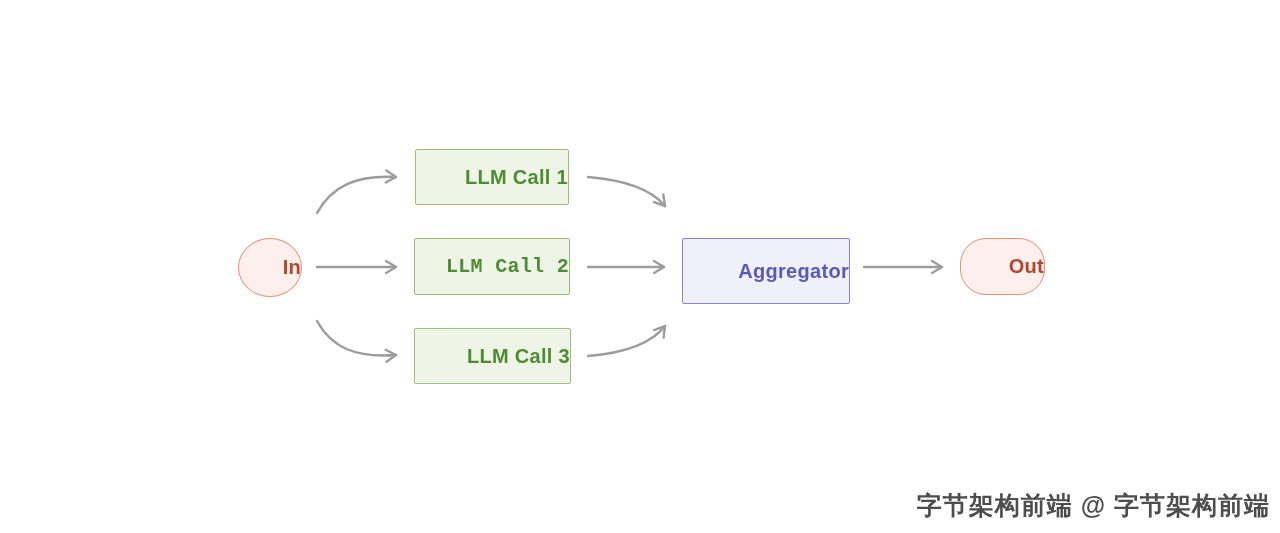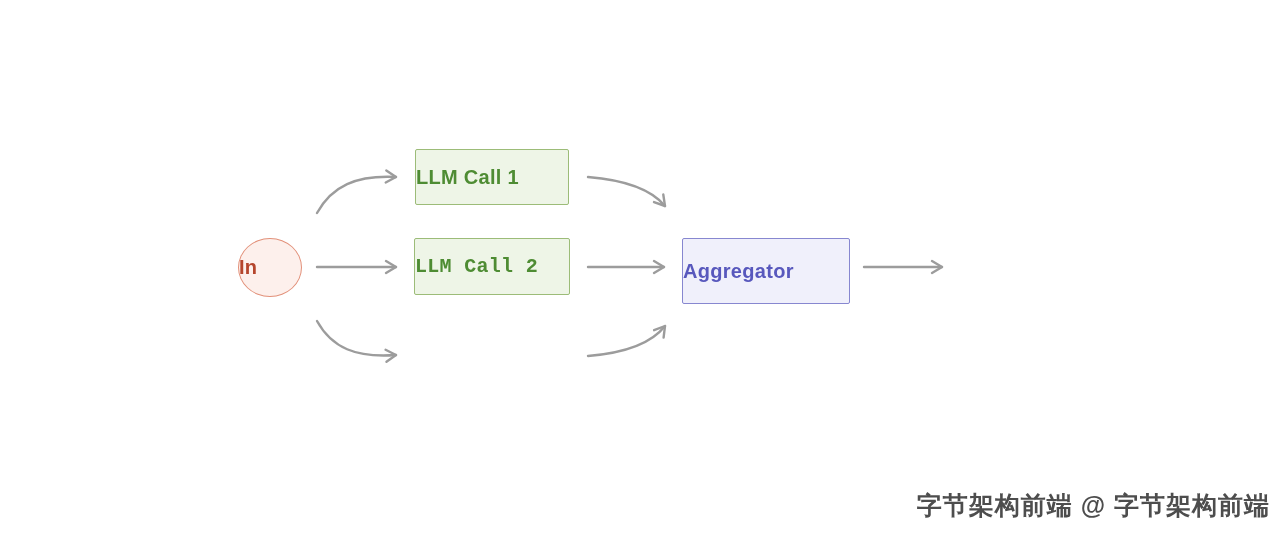--- a/index.html
+++ b/index.html
@@ -6,21 +6,21 @@
   .stage{
     position:relative;
     width:1280px;height:533px;
     background:var(--background,#ffffff);
     overflow:hidden;
     font-family:"Liberation Sans",sans-serif;
   }
   .edges{position:absolute;left:0;top:0;width:1280px;height:533px;}
   .node{
     position:absolute;
-    display:flex;align-items:center;justify-content:flex-start;
+    display:flex;align-items:center;justify-content:flex-end;
     font-weight:bold;font-size:20px;letter-spacing:.3px;
     box-sizing:border-box;
   }
   .node.green{
     background:var(--green_fill,#eef5e7);
     border:1.6px solid var(--green_border,#9cbc78);
     color:var(--green_text,#4e8c33);
     border-radius:2px;
   }
   .node.purple{
@@ -77,21 +77,27 @@
   </div>
 
   <div class="node green" id="node-llm1">
     <span>LLM Call 1</span>
   </div>
 
   <div class="node green" id="node-llm2">
     <span>LLM Call 2</span>
   </div>
 
+  <div class="node green" id="node-llm3">
+    <span>LLM Call 3</span>
+  </div>
 
   <div class="node purple" id="node-agg">
     <span>Aggregator</span>
   </div>
 
+  <div class="node red" id="node-out">
+    <span>Out</span>
+  </div>
 
   <div class="watermark">字节架构前端 @ 字节架构前端</div>
 
 </div>
 
 </body></html>

